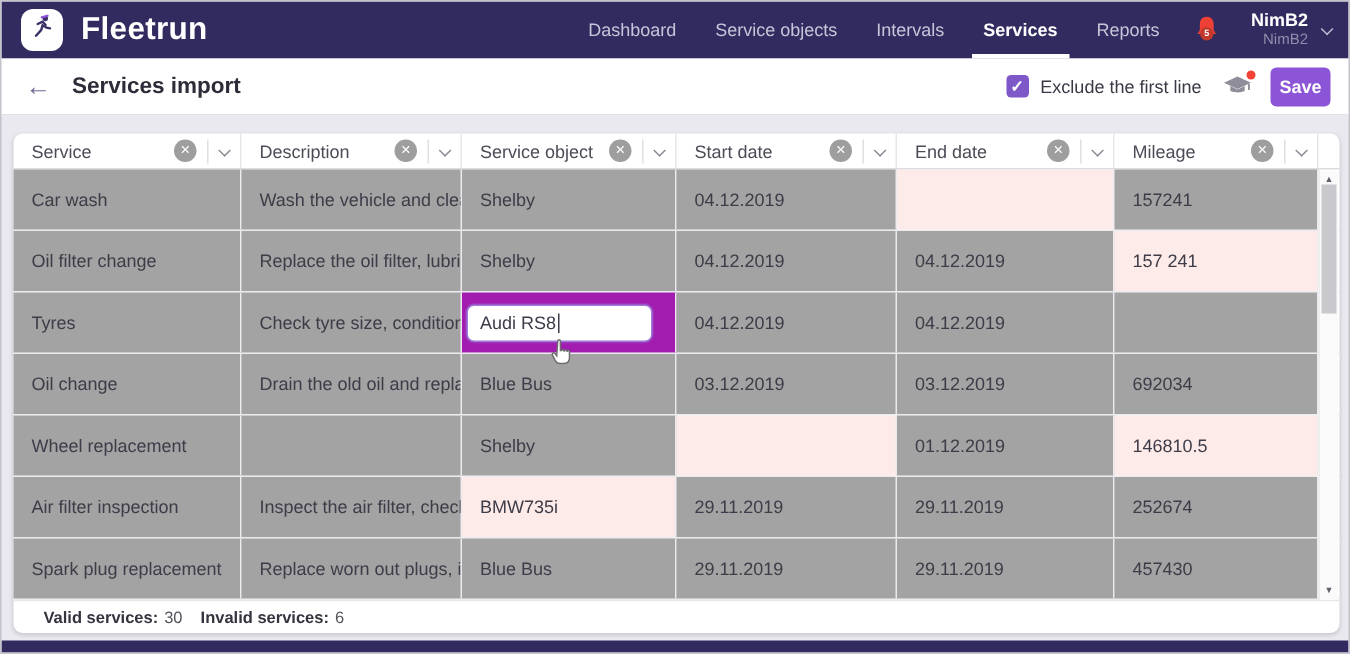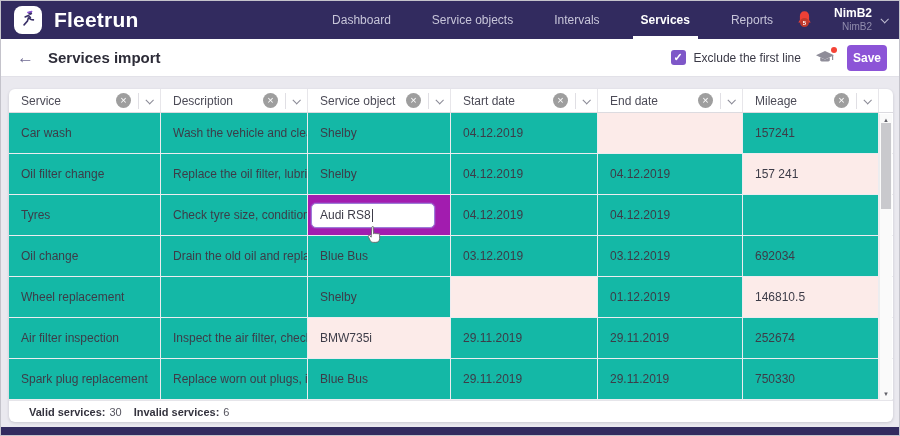--- a/index.html
+++ b/index.html
@@ -8,21 +8,21 @@
     font-family:"Liberation Sans", sans-serif;
     background:#eae9ef;
     border:1px solid #c4c3cb;
     position:relative;
     overflow:hidden;
   }
   
   .navbar { height:38px; background:#322b5f; display:flex; align-items:center; padding:0 12px 0 13px; }
   .logo-box { width:28px; height:28px; background:#fff; border-radius:8px; display:flex; align-items:center; justify-content:center; flex:0 0 auto; }
   .brand { color:#fff; font-size:21px; font-weight:bold; margin-left:12px; letter-spacing:.2px; }
-  .nav-items { margin-left:auto; display:flex; align-items:center; height:100%;gap:15px; }
+  .nav-items { margin-left:auto; display:flex; align-items:center; height:100%; }
   .nav-item { color:#c7c5d9; font-size:12px; padding:0 13px; height:100%; display:flex; align-items:center; position:relative; cursor:pointer; white-space:nowrap; }
   .nav-item.active { color:#fff; font-weight:bold; }
   .nav-item.active::after { content:""; position:absolute; left:5px; right:5px; bottom:0; height:3px; background:#fff; }
   .bell-wrap { position:relative; margin:0 14px 0 10px; width:18px; height:20px; cursor:pointer; }
   .bell-badge { position:absolute; left:4px; top:8px; width:9px; height:9px; background:#c0392b; border-radius:50%; color:#fff; font-size:6px; font-weight:bold; display:flex; align-items:center; justify-content:center; }
   .user-block { display:flex; align-items:center; margin-left:6px; cursor:pointer; }
   .user-texts { text-align:right; line-height:1.15; }
   .user-name { color:#fff; font-size:12px; font-weight:bold; }
   .user-account { color:#918dad; font-size:10px; }
   .chev { display:inline-block; width:6px; height:6px; border-right:1.6px solid #8a8a96; border-bottom:1.6px solid #8a8a96; transform:rotate(45deg) translateY(-1px); }
@@ -40,21 +40,21 @@
   
   .card { margin:12px 8px 0 8px; background:#fff; border-radius:6px; box-shadow:0 1px 3px rgba(40,40,60,.18); position:relative; width:884px; }
   .grid-row { display:grid; grid-template-columns:152px 147px 143px 147px 145px 136px; }
   .thead { height:24px; border-bottom:1px solid #dcdbe0; }
   .th { display:flex; align-items:center; padding:0 6px 0 12px; border-right:1px solid #e7e6ea; font-size:12px; color:#4c4b57; }
   .th-label { flex:1; white-space:nowrap; overflow:hidden; }
   .clear-btn { width:15px; height:15px; border-radius:50%; background:#9e9e9e; color:#fff; font-size:11px; line-height:14px; text-align:center; cursor:pointer; flex:0 0 auto; }
   .th-divider { width:1px; height:16px; background:#e0dfe4; margin:0 7px; }
   .th .chev { cursor:pointer; margin-right:2px; }
   .trow { height:41px; border-bottom:1px solid #ececf0; }
-  .td { display:flex; align-items:center; padding:0 8px 0 12px; border-right:1px solid #ececf0; font-size:12px; color:#3d3c48; white-space:nowrap; overflow:hidden; cursor:pointer; background:#14b8a6; }
+  .td { display:flex; align-items:center; padding:0 8px 0 12px; border-right:1px solid #ececf0; font-size:12px; color:#3d3c48; white-space:nowrap; overflow:hidden; cursor:pointer; background:#a3a3a3; }
   .td.invalid { background:#fcebe9; }
   .td.editing { background:#a21caf; padding-left:3px; }
   .edit-input { width:124px; height:25px; background:#fff; border:1px solid #9d7bd8; border-radius:5px; display:flex; align-items:center; padding:0 8px; font-size:12px; color:#3d3c48; box-shadow:0 0 0 1px rgba(157,123,216,.25); }
   .caret { width:1px; height:13px; background:#3d3c48; margin-left:1px; }
   
   .vscroll { position:absolute; top:25px; right:1px; width:13px; height:286px; background:#fafafa; border-left:1px solid #ededed; }
   .scroll-arrow { height:12px; display:flex; align-items:center; justify-content:center; font-size:6px; color:#606068; cursor:pointer; }
   .scroll-arrow.down { position:absolute; bottom:0; left:0; right:0; }
   .scroll-thumb { position:absolute; top:9px; left:1px; width:10px; height:86px; background:#c9c9cd; cursor:pointer; }
   
@@ -225,21 +225,21 @@
     <div class="td">29.11.2019</div>
     <div class="td">252674</div>
   </div>
 
   <div class="grid-row trow">
     <div class="td">Spark plug replacement</div>
     <div class="td">Replace worn out plugs, inspe...</div>
     <div class="td">Blue Bus</div>
     <div class="td">29.11.2019</div>
     <div class="td">29.11.2019</div>
-    <div class="td">750330</div>
+    <div class="td">457430</div>
   </div>
 
   <div class="vscroll">
     <div class="scroll-arrow">▲</div>
     <div class="scroll-thumb"></div>
     <div class="scroll-arrow down">▼</div>
   </div>
 
   <div class="statusbar">
     <b>Valid services:</b>

